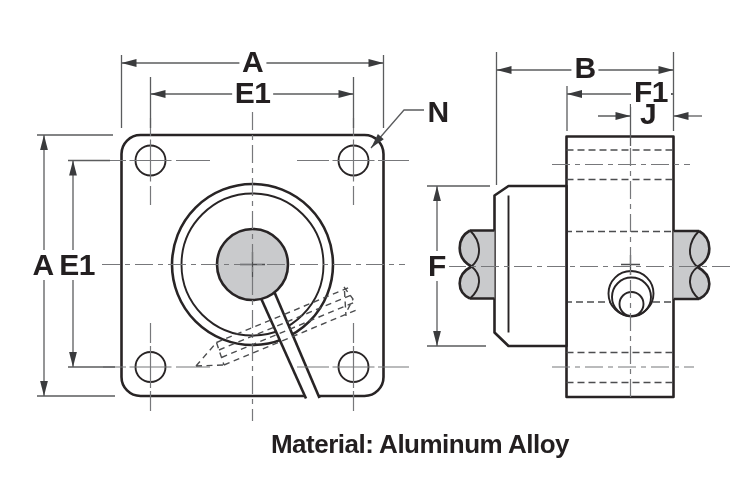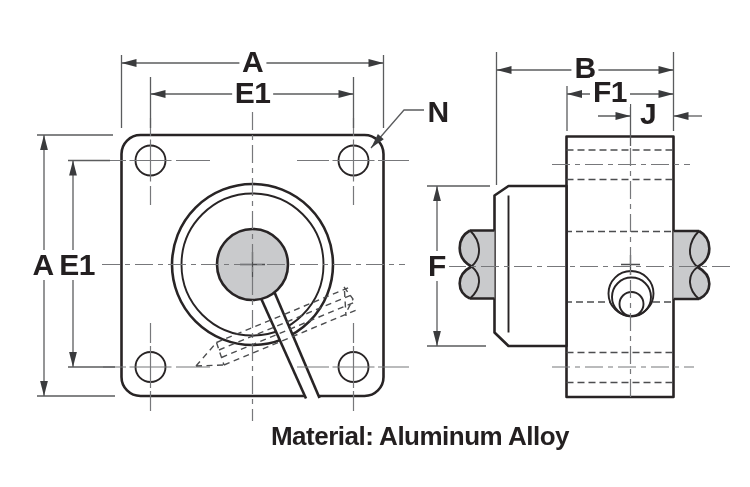--- a/index.html
+++ b/index.html
@@ -34,21 +34,21 @@
   .dim-label{
     position:absolute;transform:translate(-50%,-50%);
     font-weight:bold;font-size:30px;line-height:1;color:var(--text);
     background:var(--background);padding:0 3px;white-space:nowrap;
     letter-spacing:-0.5px;
   }
   .no-bg{background:transparent;}
   .material-note{
     position:absolute;transform:translate(-50%,-50%);
     font-weight:bold;font-size:26px;line-height:1;color:var(--text);
-    white-space:nowrap;letter-spacing:-0.5px;
+    white-space:nowrap;letter-spacing:-0.5px;margin-top:8px;
   }
 </style>
 </head>
 <body>
 
 <div class="canvas">
 
   <svg width="750" height="487" viewBox="0 0 750 487">
     <defs>
       <marker id="arr" orient="auto-start-reverse" markerUnits="userSpaceOnUse" markerWidth="16" markerHeight="9" refX="15.5" refY="4.5" viewBox="0 0 16 9">
@@ -178,21 +178,21 @@
   <span class="dim-label" style="left:252.5px;top:93px;">E1</span>
 
   <span class="dim-label" style="left:43px;top:265px;">A</span>
 
   <span class="dim-label" style="left:77px;top:265px;">E1</span>
 
   <span class="dim-label no-bg" style="left:438px;top:112px;">N</span>
 
   <span class="dim-label" style="left:585px;top:68px;">B</span>
 
-  <span class="dim-label" style="left:610px;top:92px;">F1</span>
+  <span class="dim-label" style="left:651px;top:92px;">F1</span>
 
   <span class="dim-label no-bg" style="left:648px;top:114px;">J</span>
 
   <span class="dim-label" style="left:437px;top:266px;">F</span>
 
   <div class="material-note" style="left:420px;top:436px;">Material: Aluminum Alloy</div>
 
 </div>
 
 </body></html>

